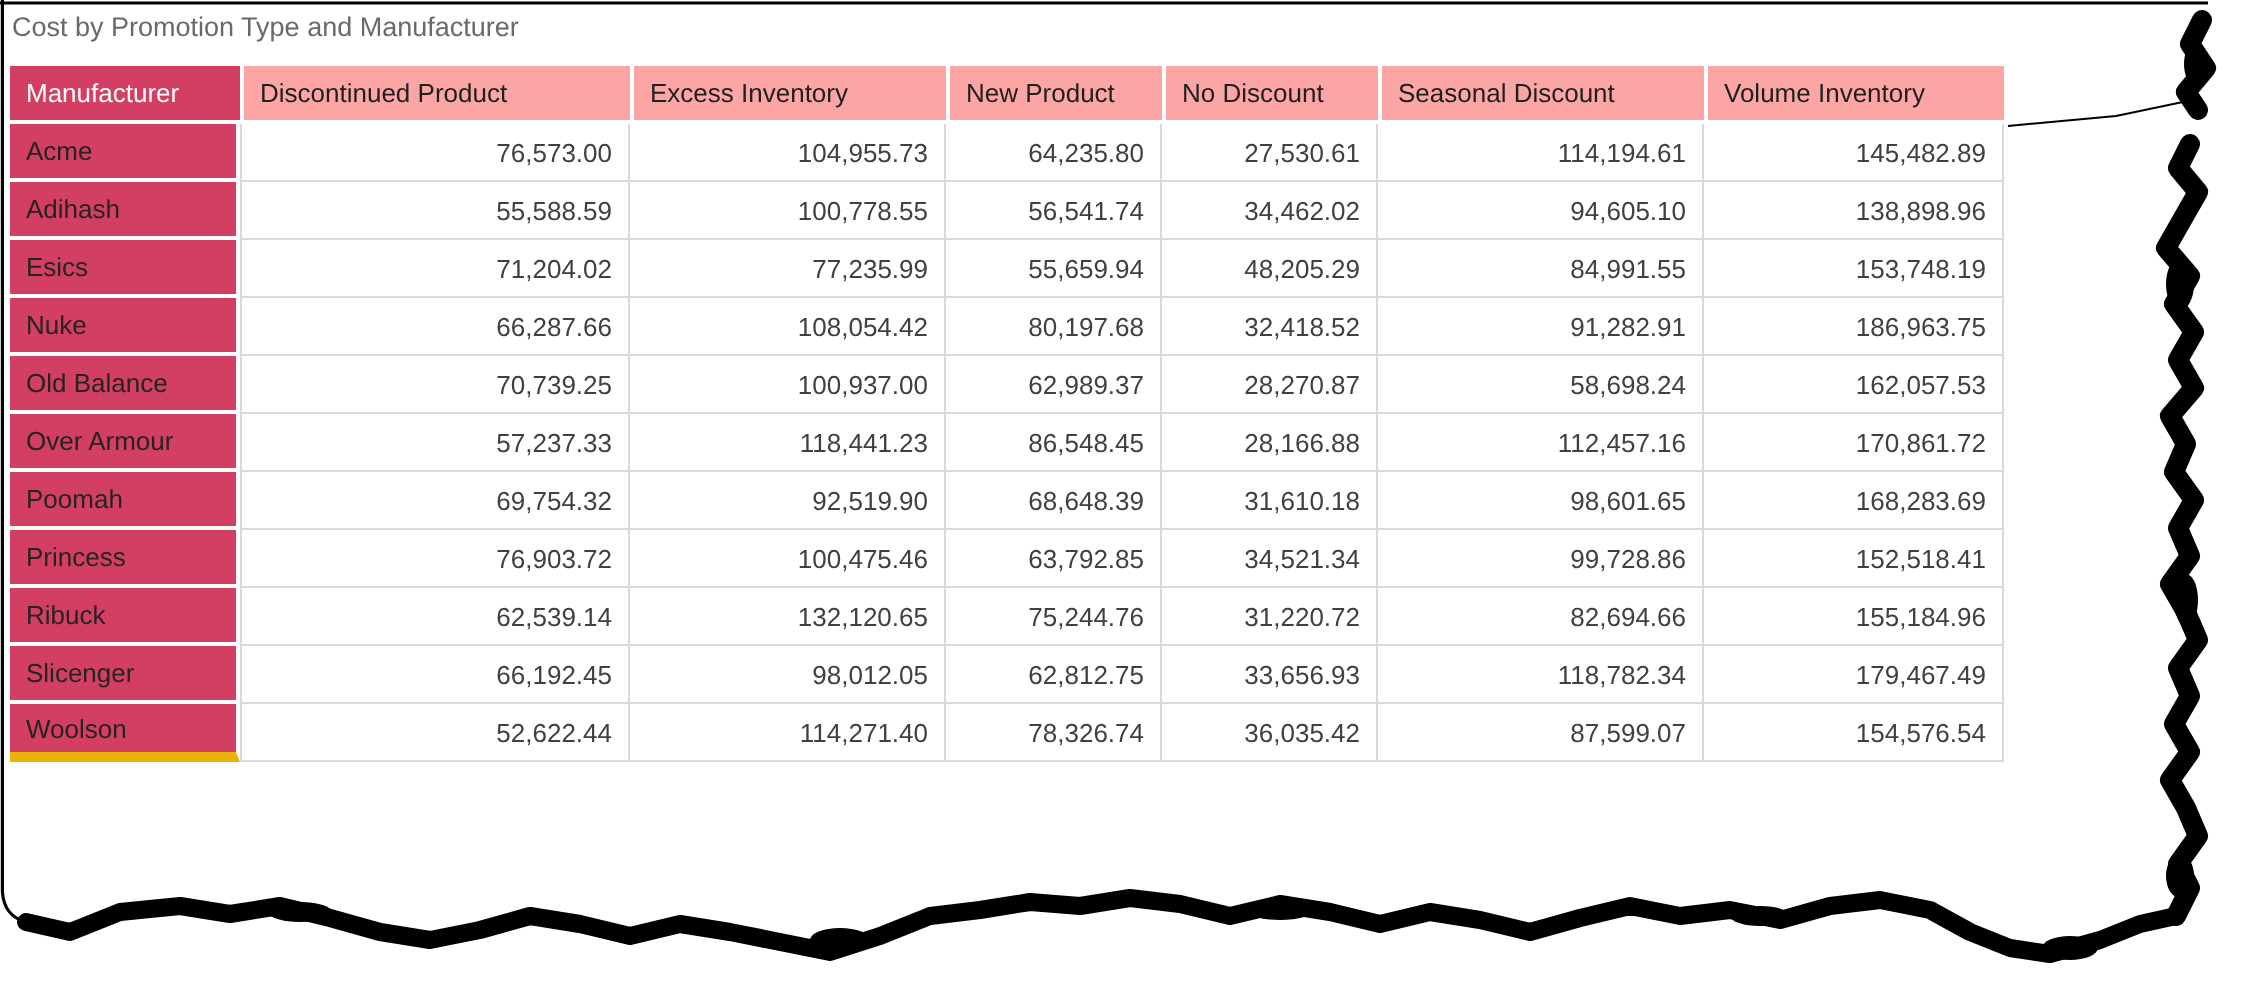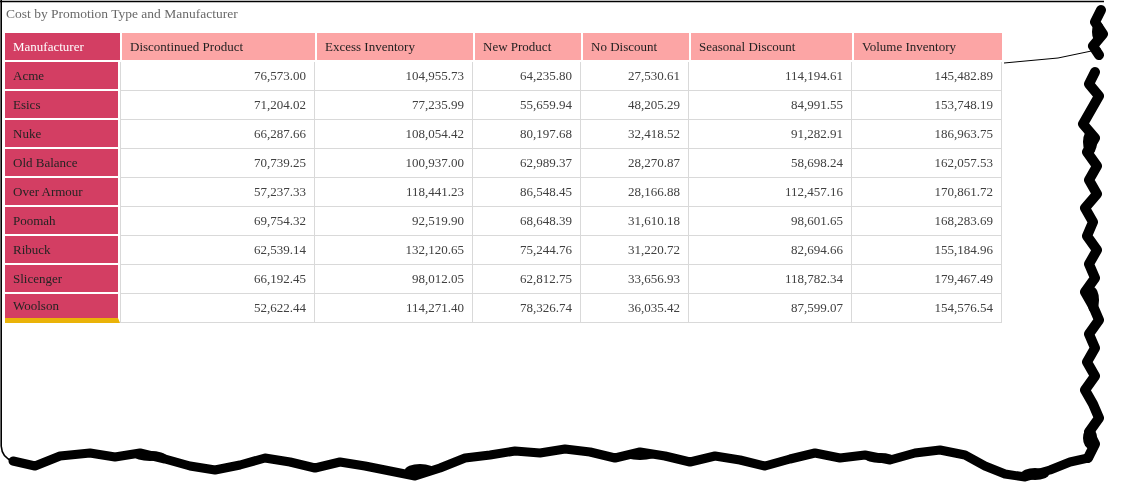--- a/index.html
+++ b/index.html
@@ -7,21 +7,20 @@
     padding: 0;
     background: #ffffff;
     font-family: "Liberation Sans", sans-serif;
   }
   #canvas {
     position: relative;
     width: 1130px;
     height: 497px;
     background: #ffffff;
     overflow: hidden;
-    font-family: Liberation Serif, serif;
   }
   .visual-title {
     position: absolute;
     left: 6px;
     top: 6px;
     font-size: 13.5px;
     color: #696969;
     white-space: nowrap;
   }
   table.matrix {
@@ -121,20 +120,29 @@
         <tr>
           <td class="rowhead">Acme</td>
           <td class="num firstnum">76,573.00</td>
           <td class="num">104,955.73</td>
           <td class="num">64,235.80</td>
           <td class="num">27,530.61</td>
           <td class="num">114,194.61</td>
           <td class="num">145,482.89</td>
         </tr>
         <tr>
+          <td class="rowhead">Adihash</td>
+          <td class="num firstnum">55,588.59</td>
+          <td class="num">100,778.55</td>
+          <td class="num">56,541.74</td>
+          <td class="num">34,462.02</td>
+          <td class="num">94,605.10</td>
+          <td class="num">138,898.96</td>
+        </tr>
+        <tr>
           <td class="rowhead">Esics</td>
           <td class="num firstnum">71,204.02</td>
           <td class="num">77,235.99</td>
           <td class="num">55,659.94</td>
           <td class="num">48,205.29</td>
           <td class="num">84,991.55</td>
           <td class="num">153,748.19</td>
         </tr>
         <tr>
           <td class="rowhead">Nuke</td>
@@ -164,20 +172,29 @@
           <td class="num">170,861.72</td>
         </tr>
         <tr>
           <td class="rowhead">Poomah</td>
           <td class="num firstnum">69,754.32</td>
           <td class="num">92,519.90</td>
           <td class="num">68,648.39</td>
           <td class="num">31,610.18</td>
           <td class="num">98,601.65</td>
           <td class="num">168,283.69</td>
+        </tr>
+        <tr>
+          <td class="rowhead">Princess</td>
+          <td class="num firstnum">76,903.72</td>
+          <td class="num">100,475.46</td>
+          <td class="num">63,792.85</td>
+          <td class="num">34,521.34</td>
+          <td class="num">99,728.86</td>
+          <td class="num">152,518.41</td>
         </tr>
         <tr>
           <td class="rowhead">Ribuck</td>
           <td class="num firstnum">62,539.14</td>
           <td class="num">132,120.65</td>
           <td class="num">75,244.76</td>
           <td class="num">31,220.72</td>
           <td class="num">82,694.66</td>
           <td class="num">155,184.96</td>
         </tr>

